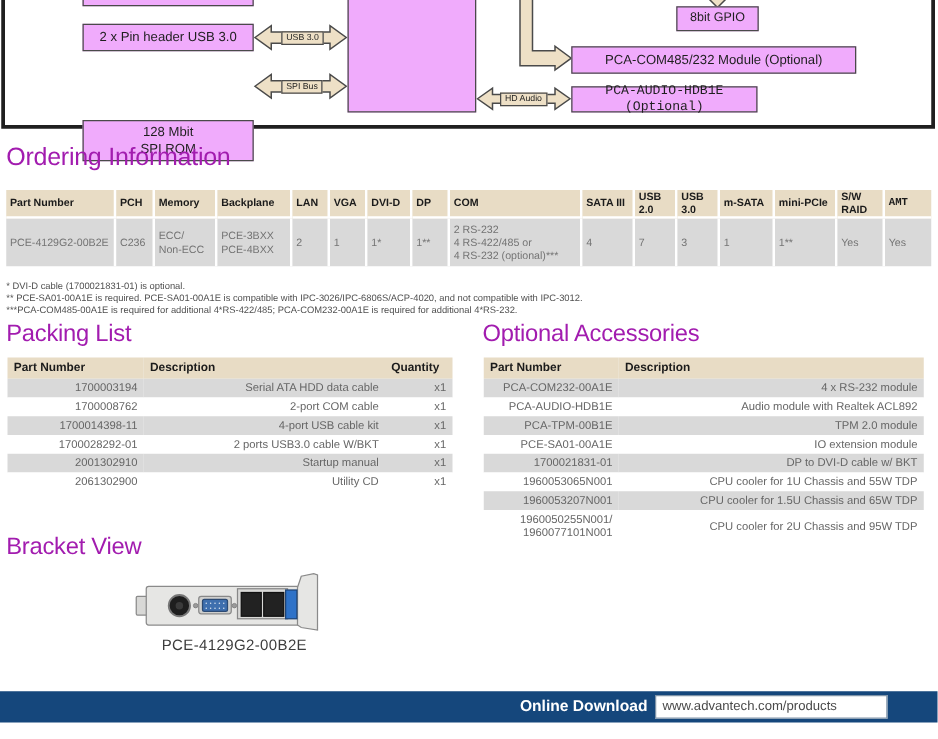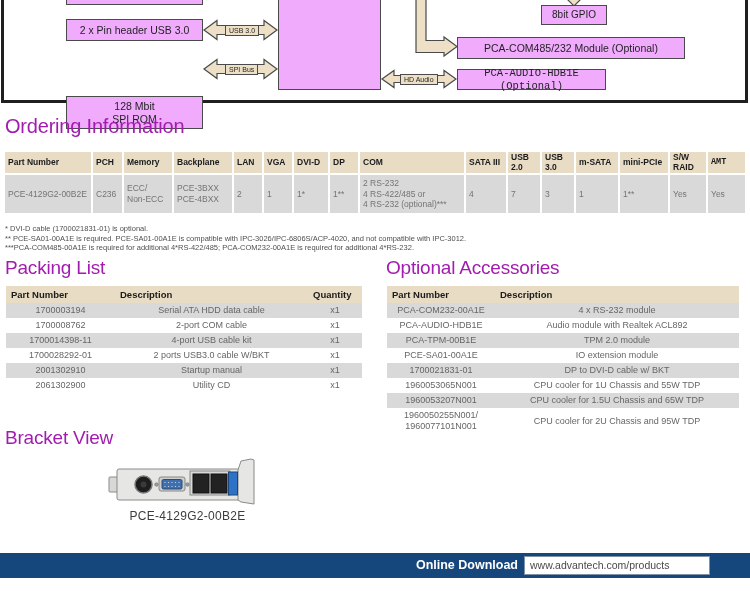--- a/index.html
+++ b/index.html
@@ -31,21 +31,21 @@
   .otable th:last-child{border-right:none;font-family:Liberation Mono, monospace;}
   .otable td{background:#d9d9d9;color:#747474;text-align:left;vertical-align:middle;
     padding:2px 3px;height:34px;line-height:1.25;white-space:pre-line;
     border-right:2px solid #fff;}
   .otable td:last-child{border-right:none;}
   .footnotes{position:absolute;left:5px;top:224px;font-size:7.5px;line-height:9.5px;color:#4f4f4f;}
   
   .stable{position:absolute;font-size:9px;}
   .stable th{background:#e8dcc5;color:#1b1b1b;font-weight:bold;text-align:left;
     padding:3px 5px;height:11px;line-height:11px;font-size:9.5px;}
-  .stable td{color:#666;text-align:center;padding:2px 5px;height:11px;line-height:11px;
+  .stable td{color:#666;text-align:right;padding:2px 5px;height:11px;line-height:11px;
     vertical-align:middle;white-space:pre-line;}
   .stable tbody tr:nth-child(odd) td{background:#d9d9d9;}
   .stable tbody tr:nth-child(even) td{background:#fff;}
   .t-packing{left:6px;top:286px;width:356px;}
   .t-accessories{left:387px;top:286px;width:352px;}
   .t-accessories tbody tr.tall td{height:22px;line-height:11px;}
   
   .bracket-svg{position:absolute;left:105px;top:458px;}
   .bracket-caption{position:absolute;left:105px;top:509px;width:165px;text-align:center;
     font-size:12px;color:#3d3d3d;letter-spacing:0.3px;}

